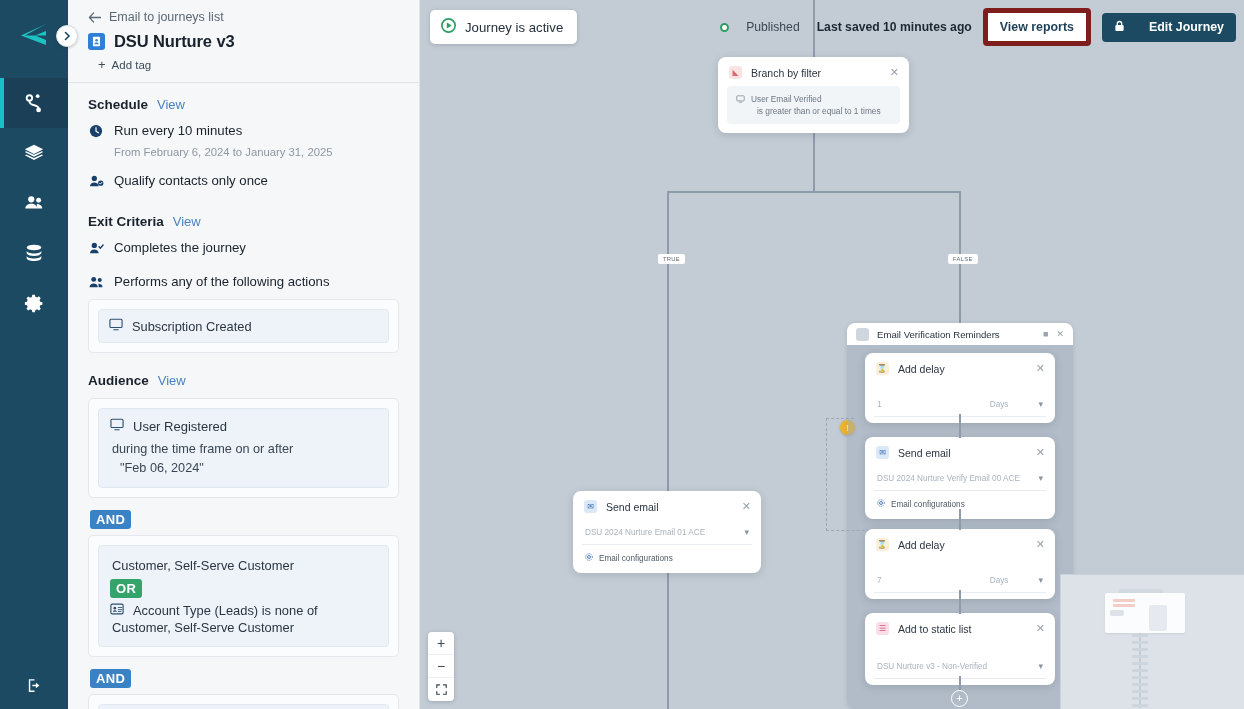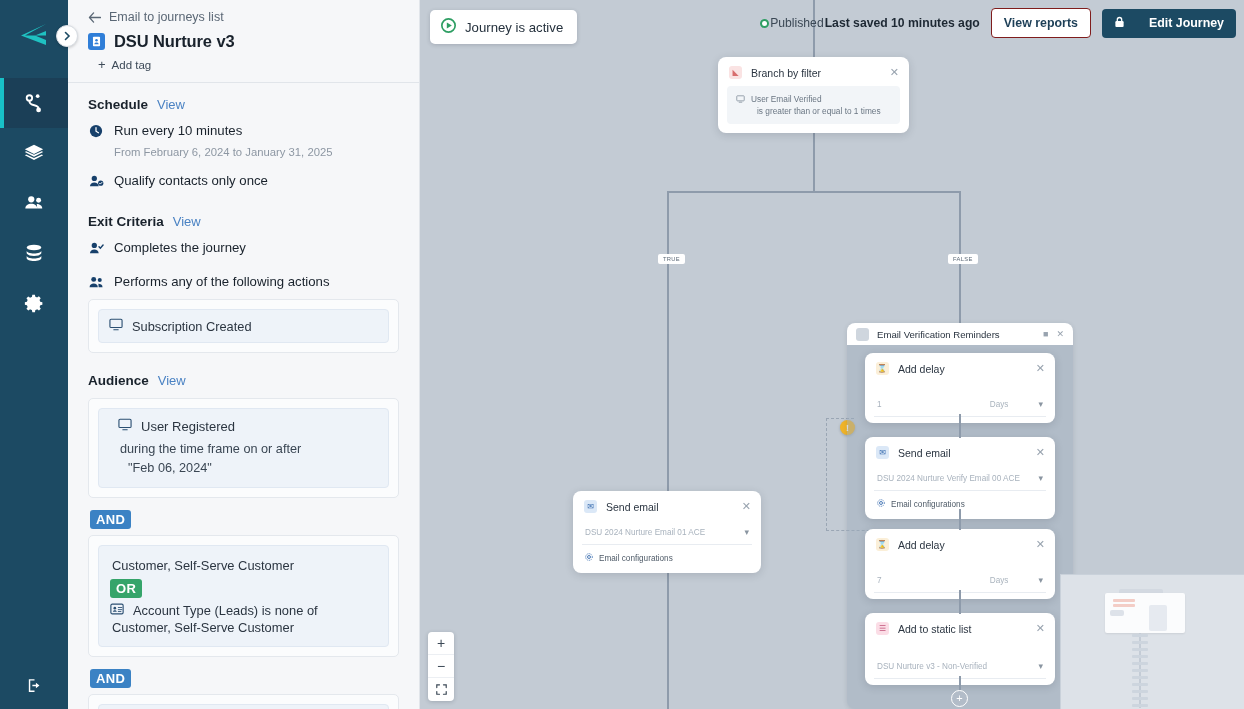--- a/index.html
+++ b/index.html
@@ -91,21 +91,21 @@
     background: #eef3f9; border: 1px solid #e0e8f2; border-radius: 4px;
     padding: 8px 10px; display: flex; align-items: center; gap: 9px;
     font-size: 12.8px; color: #2b3541;
   }
   .aud-box {
     background: #fbfcfd; border: 1px solid #e4e8ed; border-radius: 5px;
     padding: 9px; margin-bottom: 2px;
   }
   .aud-inner {
     background: #eef3f9; border: 1px solid #e0e8f2; border-radius: 4px;
-    padding: 9px 19px;
+    padding: 9px 11px;
   }
   .aud-line1 { display: flex; align-items: center; gap: 9px; font-size: 13px; color: #2b3541; margin-bottom: 6px; }
   .aud-line2 { font-size: 12.7px; color: #3a4653; line-height: 19px; margin-left: 2px; }
   .aud-quote { margin-left: 10px; }
   .aud-plain { padding: 10px 11px 11px 11px; }
   .aud-cond { display: flex; align-items: center; gap: 9px; font-size: 12.9px; color: #2b3541; }
   .aud-cond-sub { font-size: 12.9px; color: #2b3541; margin: 2px 0 0 2px; }
   .chip {
     display: inline-block; font-size: 13px; font-weight: bold; color: #fff;
     padding: 2px 6px; border-radius: 3px; letter-spacing: .3px;
@@ -123,33 +123,33 @@
     background: #ffffff; border-radius: 5px;
     padding: 8px 14px 8px 11px;
     display: flex; align-items: center; gap: 9px;
     font-size: 13.2px; color: #24303c;
     box-shadow: 0 1px 4px rgba(20,30,45,.18);
   }
   .topbar-right {
     position: absolute; right: 8px; top: 8px; z-index: 30;
     display: flex; align-items: center; gap: 11px;
   }
-  .pub-group { display: flex; align-items: center; gap: 1px; font-size: 12.2px; }
+  .pub-group { display: flex; align-items: center; gap: 17px; font-size: 12.2px; }
   .pub-dot {
     width: 9px; height: 9px; border-radius: 50%;
     border: 2.5px solid #2e9e63; background: #ffffff;
   }
   .pub-word { color: #3b4855; }
   .pub-saved { color: #1d2833; font-weight: bold; }
   .btn {
     border-radius: 4px; font-size: 12.4px; font-weight: bold;
     padding: 7px 12px; cursor: pointer; white-space: nowrap;
     display: flex; align-items: center; gap: 7px;
   }
-  .btn-white { background: #ffffff; color: #1d3f57; border: 1px solid #7f1d1d; }
+  .btn-white { background: #ffffff; color: #1d3f57; border: 5px solid #7f1d1d; }
   .btn-dark { background: #1c4a63; color: #ffffff; gap: 24px; }
 
   
   .node {
     position: absolute; background: #ffffff; border-radius: 8px;
     box-shadow: 0 2px 8px rgba(25,35,50,.15);
   }
   .node-head {
     display: flex; align-items: center; gap: 9px;
     padding: 9px 10px 7px 11px; font-size: 10.5px; color: #2b3541;

